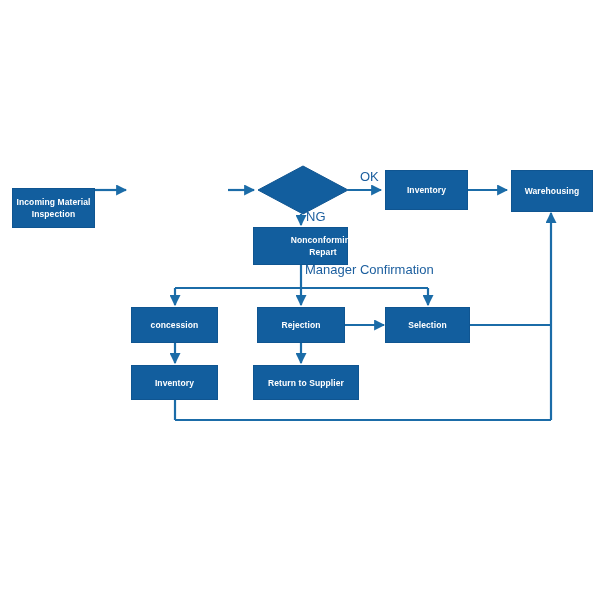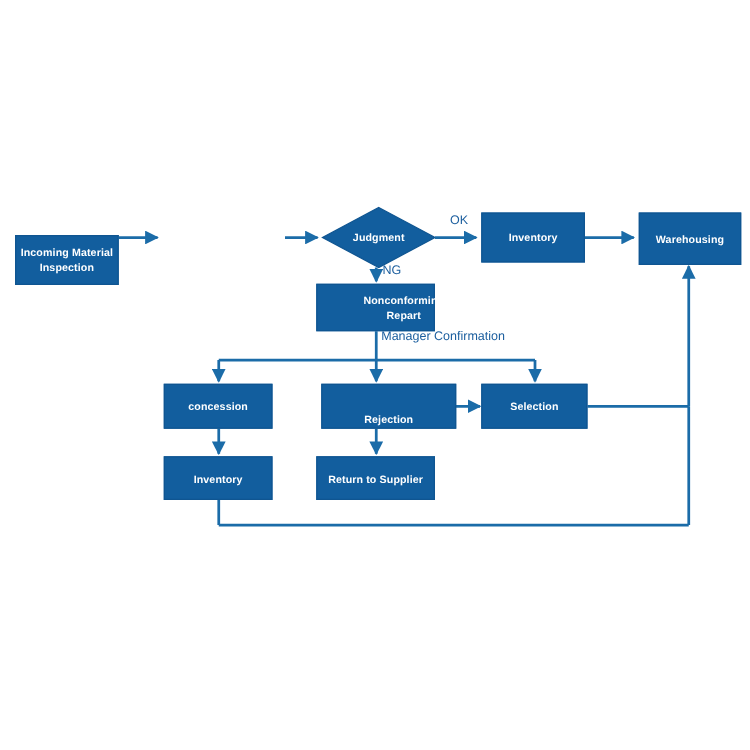--- a/index.html
+++ b/index.html
@@ -45,21 +45,21 @@
     border: 1px solid #0F5591;
   }
   .node.diamond {
     background: transparent;
     border: none;
     color: #ffffff;
   }
   .edge-label {
     position: absolute;
     color: #1B5E9E;
-    font-size: 10px;
+    font-size: 13px;
     line-height: 10px;
     font-weight: normal;
     white-space: nowrap;
     z-index: 4;
   }
 </style>
 </head>
 <body>
 
 <div id="canvas">
@@ -110,56 +110,53 @@
   </svg>
 
   <div class="node box" style="left:12px; top:170px; width:83px; height:40px;margin-top:18px;">
     <span>
       <span>Incoming Material</span><br>
       <span>Inspection</span>
     </span>
   </div>
 
 
-  <div class="node diamond" style="left:258px; top:176px; width:90px; height:28px;">
-    <span>Judgment</span>
-  </div>
 
   <div class="node box" style="left:385px; top:170px; width:83px; height:40px;">
     <span>Inventory</span>
   </div>
 
   <div class="node box" style="left:511px; top:170px; width:82px; height:42px;">
     <span>Warehousing</span>
   </div>
 
   <div class="node box" style="left:253px; top:227px; width:95px; height:38px;padding-left:48px;">
     <span>
       <span>Nonconforming</span><br>
       <span>Repart</span>
     </span>
   </div>
 
   <div class="node box" style="left:131px; top:307px; width:87px; height:36px;align-items:center;">
     <span>concession</span>
   </div>
 
-  <div class="node box" style="left:257px; top:307px; width:108px; height:36px;align-items:flex-end;">
+  <div class="node box" style="left:257px; top:307px; width:88px; height:36px;">
     <span>Rejection</span>
   </div>
 
   <div class="node box" style="left:385px; top:307px; width:85px; height:36px;">
     <span>Selection</span>
   </div>
 
   <div class="node box" style="left:131px; top:365px; width:87px; height:35px;">
     <span>Inventory</span>
   </div>
 
-  <div class="node box" style="left:253px; top:365px; width:95px; height:35px;">
+  <div class="node box" style="left:253px; top:365px; width:106px; height:35px;">
     <span>Return to Supplier</span>
   </div>
 
   <div class="edge-label" style="left:360px; top:172px;">OK</div>
 
   <div class="edge-label" style="left:306px; top:212px;">NG</div>
 
   <div class="edge-label" style="left:305px; top:265px;">Manager Confirmation</div>
 
 </div>

